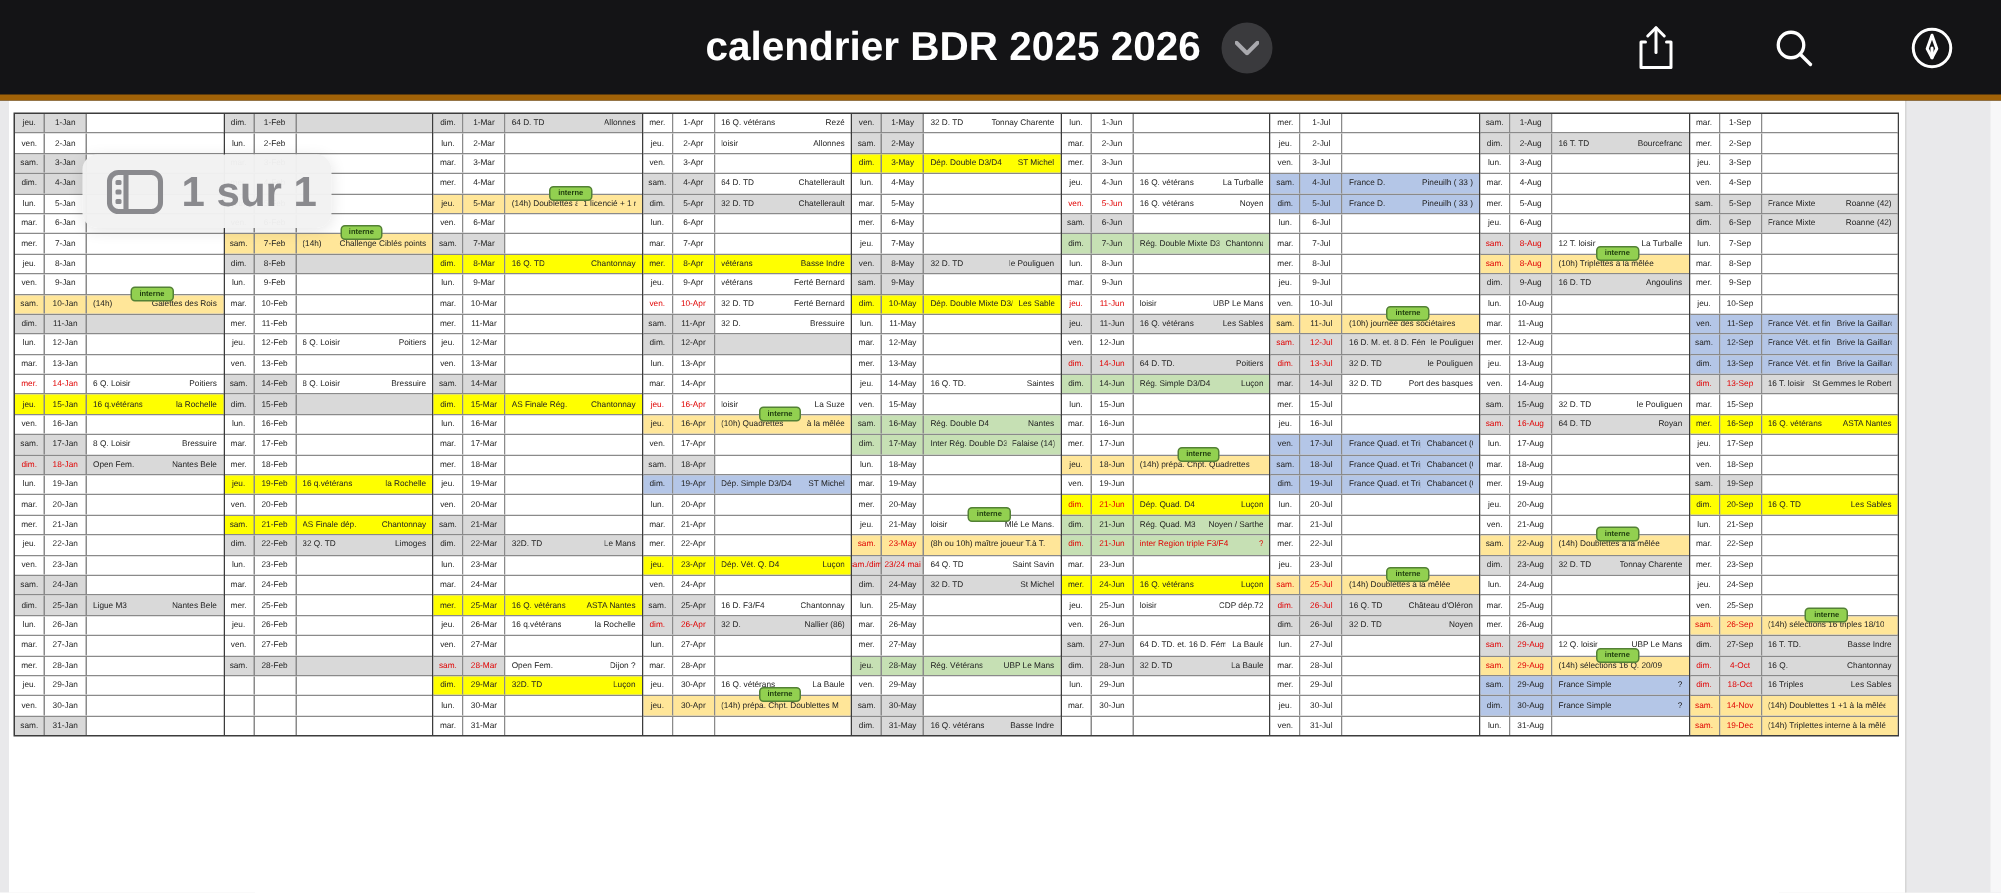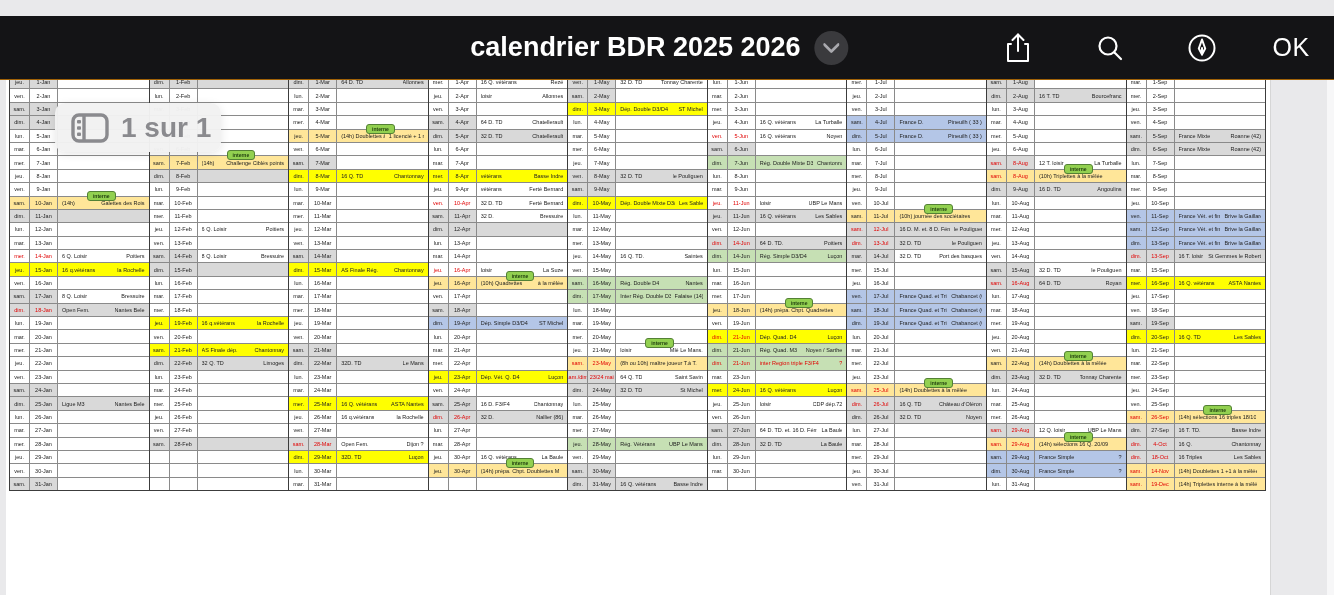--- a/index.html
+++ b/index.html
@@ -1,21 +1,21 @@
 <!DOCTYPE html>
 <html><head>
 <meta charset="utf-8">
 <style>
   html,body{margin:0;padding:0;}
   body{width:1334px;height:595px;overflow:hidden;position:relative;
        background:#e9e9eb;font-family:"Liberation Sans",sans-serif;}
 
   
   .topbar{position:absolute;top:0;left:0;width:1334px;height:63px;background:#141416;
-          border-bottom:1px solid #a16207;z-index:30;margin-top:16px;}
+          border-bottom:4px solid #a16207;z-index:30;}
   .title-wrap{position:absolute;left:50%;top:0;height:63px;transform:translateX(-52%);
               display:flex;align-items:center;gap:14px;}
   .doc-title{color:#fff;font-size:27px;font-weight:700;white-space:nowrap;}
   .chev-btn{width:34px;height:34px;border-radius:50%;background:#3a3a3d;display:flex;
             align-items:center;justify-content:center;cursor:pointer;}
   .icons{position:absolute;right:0;top:0;height:63px;display:flex;align-items:center;}
   .icon-btn{width:92px;height:63px;display:flex;align-items:center;justify-content:center;cursor:pointer;}
   .ok-btn{width:86px;height:63px;display:flex;align-items:center;justify-content:center;
           color:#fff;font-size:25px;font-weight:400;cursor:pointer;letter-spacing:.5px;}
   .icon-btn svg{display:block;}
@@ -85,21 +85,20 @@
     </span>
     <span class="icon-btn">
       <svg width="30" height="30" viewBox="0 0 30 30">
         <g fill="none" stroke="#fff" stroke-width="2" stroke-linecap="round" stroke-linejoin="round">
           <circle cx="15" cy="15" r="12.5"></circle>
           <path d="M15 6.5 L18.2 15.5 L15 21.5 L11.8 15.5 Z"></path>
           <line x1="15" y1="15" x2="15" y2="21.5"></line>
         </g>
       </svg>
     </span>
-    <span class="ok-btn">OK</span>
   </div>
 </div>
 
 <div class="sheet">
   <div class="cal">
       <div class="mcol">
         <div class="mrow">
           <span class="cw" style="background: rgb(217, 217, 217);">jeu.</span>
           <span class="cd" style="background: rgb(217, 217, 217);">1-Jan</span>
           <span class="ce" style="background: rgb(255, 255, 255);">

